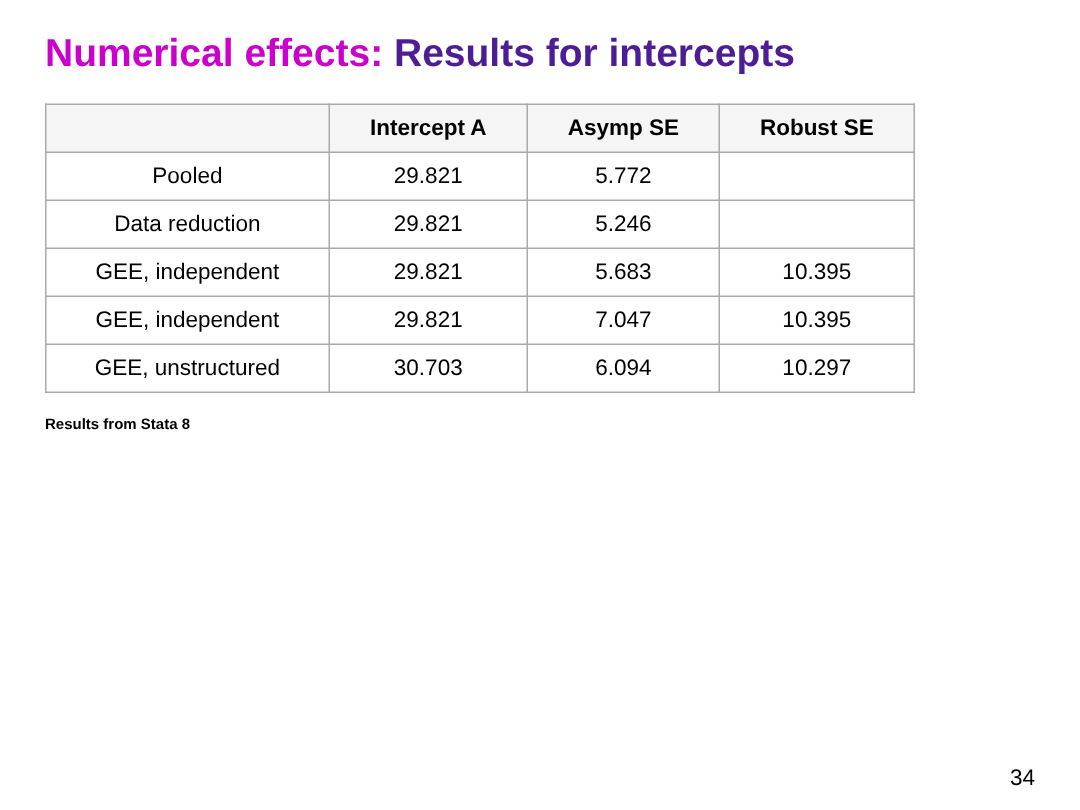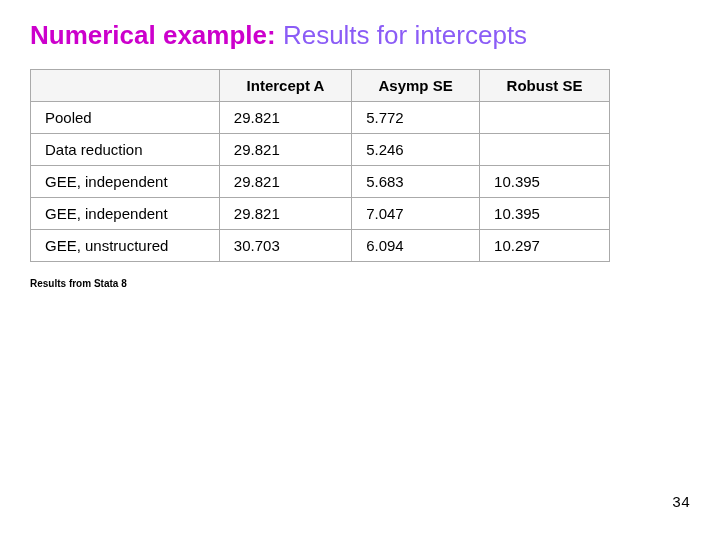--- a/index.html
+++ b/index.html
@@ -25,22 +25,22 @@
     }
 
     .title {
       font-size: 26px;
       font-weight: bold;
       color: #cc00cc;
       margin-bottom: 18px;
     }
 
     .title span.regular {
-      color: #8b5cf6;
-      font-weight: normal;
+      color: #4c1d95;
+      font-weight: bold;
     }
 
     table {
       border-collapse: collapse;
       width: 580px;
     }
 
     th, td {
       border: 1px solid #aaaaaa;
       padding: 7px 14px;
@@ -48,47 +48,46 @@
     }
 
     th {
       font-weight: bold;
       text-align: center;
       background: #f5f5f5;
     }
 
     td:first-child {
       font-weight: normal;
-      text-align: left;
+      text-align: center;
     }
 
     td:not(:first-child) {
-      text-align: left;
+      text-align: center;
     }
 
     .footer-note {
       margin-top: 16px;
       font-size: 10px;
       font-weight: bold;
     }
 
     .page-number {
       position: absolute;
-      bottom: 28px;
+      bottom: 13px;
       right: 30px;
       font-size: 15px;
-      font-family: Liberation Mono, monospace;
     }
   </style>
 </head>
 <body>
 
 <div class="page">
   <div class="title">
-    <span>Numerical example:</span><span class="regular"> Results for intercepts</span>
+    <span>Numerical effects:</span><span class="regular"> Results for intercepts</span>
   </div>
 
   <table>
     <thead>
       <tr>
         <th></th>
         <th>Intercept A</th>
         <th>Asymp SE</th>
         <th>Robust SE</th>
       </tr>

